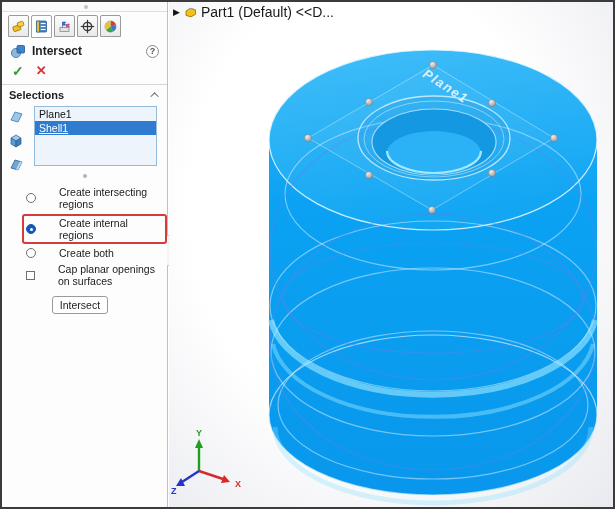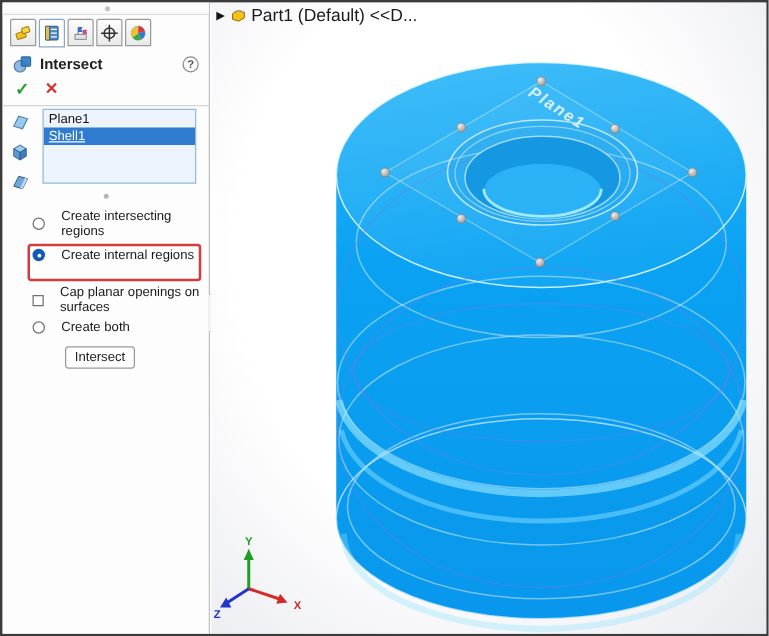--- a/index.html
+++ b/index.html
@@ -47,26 +47,26 @@
   .icon-col { width:26px; display:flex; flex-direction:column; gap:10px; padding-top:4px; }
   .listbox {
     flex:1; height:60px; border:1px solid #93bcdc; background:#edf4fb;
     font-size:10.5px; overflow:hidden;
   }
   .list-row { height:14px; line-height:14px; padding-left:4px; color:#111; white-space:nowrap; }
   .list-row.selected { background:#2e7bd0; color:#fff;text-decoration:underline; }
   .list-resize-dot { width:4px; height:4px; border-radius:50%; background:#b5b5b5; margin:3px auto 0 auto; }
 
   .options { margin:8px 0 0 24px; font-size:10.5px; color:#1a1a1a; }
-  .opt-row { display:flex; align-items:center; gap:13px; margin-bottom:4px; }
+  .opt-row { display:flex; align-items:center; gap:23px; margin-bottom:4px; }
   .radio { width:10px; height:10px; border-radius:50%; border:1px solid #707070; background:#fff; flex:0 0 auto; position:relative; }
   .radio.checked { border-color:#1458b8; background:#1458b8; }
   .radio.checked::after { content:""; position:absolute; left:2.5px; top:2.5px; width:3px; height:3px; border-radius:50%; background:#fff; }
   .checkbox { width:9px; height:9px; border:1px solid #707070; background:#fff; flex:0 0 auto; }
-  .hl-box { border:2px solid #d43b3b; border-radius:3px; padding:1px 4px 13px 2px; margin:0 0 3px -4px; width:fit-content; }
+  .hl-box { border:2px solid #d43b3b; border-radius:3px; padding:1px 4px 1px 2px; margin:0 0 3px -4px; width:fit-content; }
   .hl-box .opt-row { margin-bottom:0; }
 
   .intersect-btn {
     display:block; margin:9px 0 0 50px; width:56px; height:18px;
     background:#fff; border:1px solid #9a9a9a; border-radius:3px;
     font-size:10.5px; color:#222; font-family:"Liberation Sans",sans-serif;
     text-align:center; line-height:15px;
   }
 
   .splitter-tab {
@@ -146,20 +146,24 @@
       </svg>
       <span class="title-text">Intersect</span>
       <span class="help-circle">?</span>
     </div>
 
     <div class="actions-row">
       <span class="ok-glyph">✓</span>
       <span class="cancel-glyph">✕</span>
     </div>
 
+    <div class="group-header">
+      <span class="gh-label">Selections</span>
+      <span class="chevron-up"></span>
+    </div>
 
     <div class="group-content">
       <div class="icon-col">
         <svg width="16" height="13" viewBox="0 0 16 13">
           <polygon points="3,10 7,2 14,4 10,12" fill="#8fc3e8" stroke="#3a74a8" stroke-width="0.9" opacity="0.9"></polygon>
         </svg>
         <svg width="16" height="15" viewBox="0 0 16 15">
           <polygon points="3,5 8,2 13,5 8,8" fill="#9ecbe8" stroke="#2c5a8f" stroke-width="0.7"></polygon>
           <polygon points="3,5 8,8 8,14 3,11" fill="#5b9bd5" stroke="#2c5a8f" stroke-width="0.7"></polygon>
           <polygon points="13,5 8,8 8,14 13,11" fill="#3f7fb8" stroke="#2c5a8f" stroke-width="0.7"></polygon>
@@ -181,26 +185,26 @@
         <span class="radio"></span>
         <span>Create intersecting regions</span>
       </div>
       <div class="hl-box">
         <div class="opt-row">
           <span class="radio checked"></span>
           <span>Create internal regions</span>
         </div>
       </div>
       <div class="opt-row">
+        <span class="radio"></span>
+        <span>Create both</span>
+      </div>
+      <div class="opt-row">
         <span class="checkbox"></span>
         <span>Cap planar openings on surfaces</span>
-      </div>
-      <div class="opt-row">
-        <span class="radio"></span>
-        <span>Create both</span>
       </div>
     </div>
 
     <button class="intersect-btn">Intersect</button>
 
     <div class="splitter-tab">
       <div class="grip-dot"></div>
     </div>
   </div>
 

